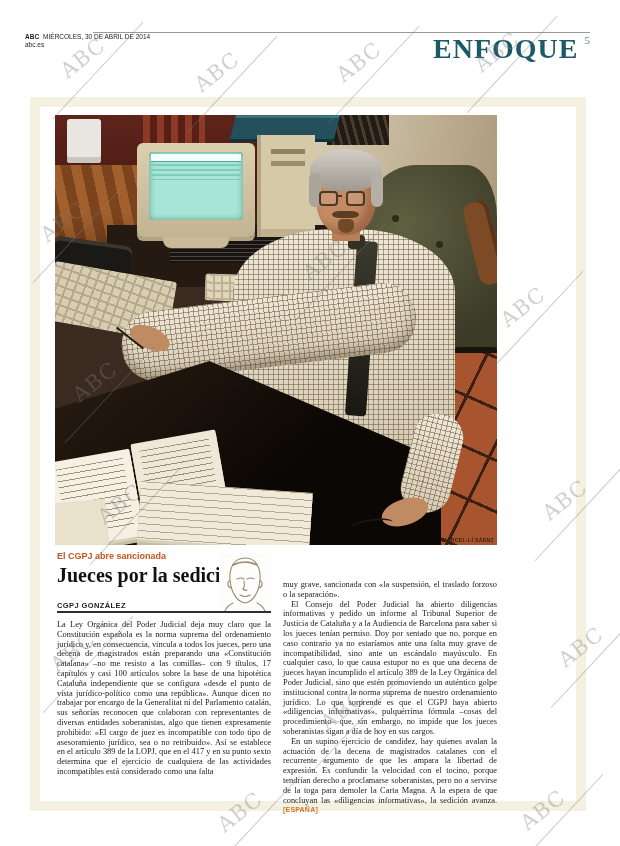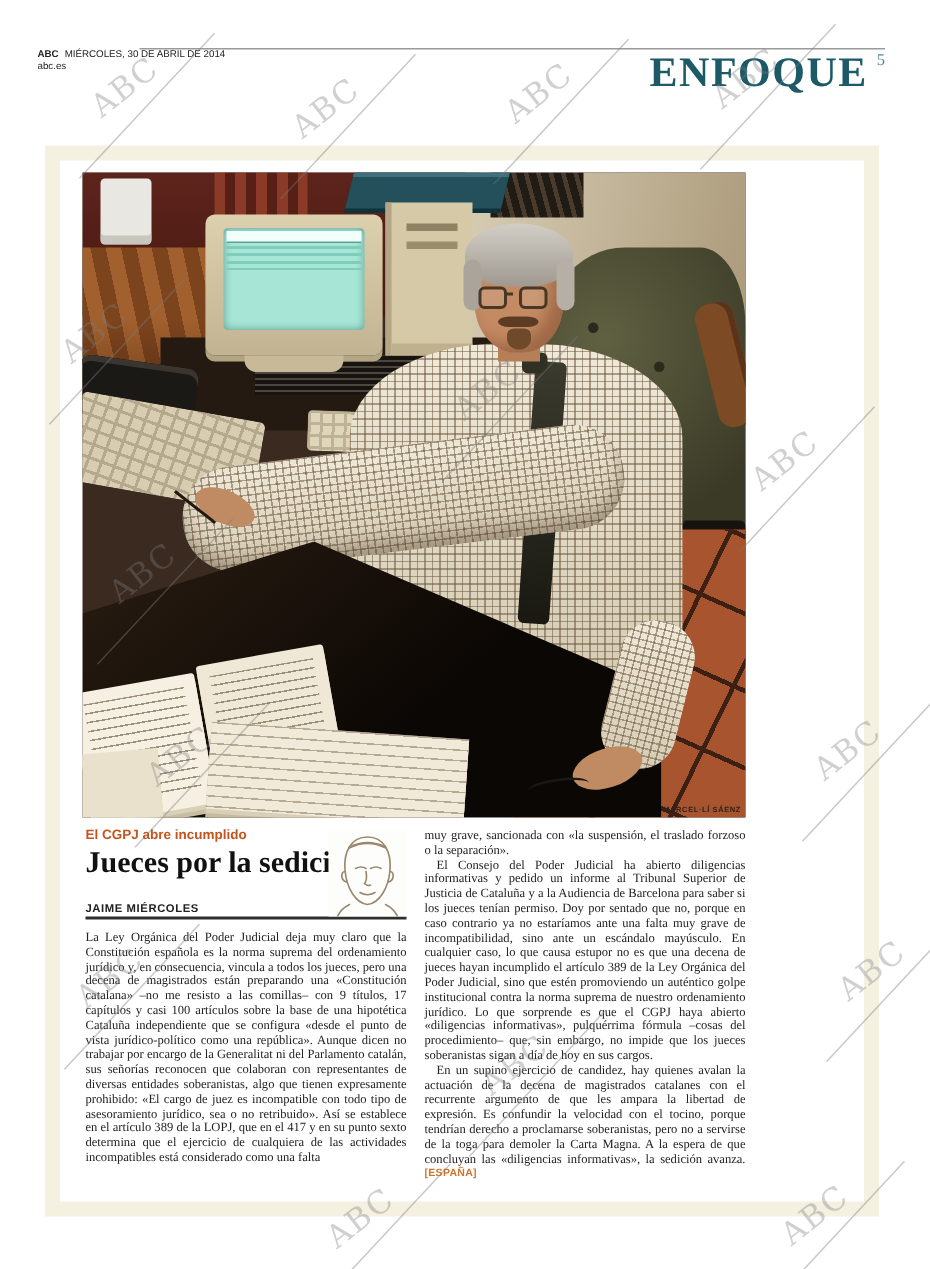--- a/index.html
+++ b/index.html
@@ -140,21 +140,21 @@
   .headline{position:absolute;left:57px;top:564px;width:214px;
       font-family:"Liberation Serif",serif;font-weight:bold;font-size:20px;line-height:22px;
       color:#111;}
   .byline{position:absolute;left:57px;top:601px;font-family:"Liberation Sans",sans-serif;
       font-weight:bold;font-size:7.5px;letter-spacing:.4px;color:#222;}
   .byline-rule{position:absolute;left:57px;top:611px;width:214px;height:2px;background:#2e2e2e;}
   .sketch{position:absolute;left:219px;top:553px;width:52px;height:58px;background:#fdfdfb;}
   .colbody{position:absolute;width:214px;font-family:"Liberation Serif",serif;
       font-size:8.4px;line-height:9.8px;text-align:justify;color:#222;}
   .col1{left:57px;top:620px;}
-  .col2{left:283px;top:552px;}
+  .col2{left:283px;top:580px;}
   .colbody p{margin:0;}
   .colbody p.indent{text-indent:8px;}
   .tag{color:#d0752c;font-family:"Liberation Sans",sans-serif;font-weight:bold;font-size:7px;
       letter-spacing:.2px;}
 
   
   .wm{position:absolute;pointer-events:none;z-index:50;}
   .wm b{display:inline-block;transform:rotate(-38deg);font-weight:normal;
       font-family:"DejaVu Serif",serif;font-size:21px;letter-spacing:1px;
       color:rgba(125,125,125,.36);}
@@ -238,23 +238,23 @@
     </div>
     <div class="ph-papers"></div>
     <div class="ph-papers-sm"></div>
     <div class="ph-forearm checker"></div>
     <div class="ph-hand-r"></div>
     <div class="ph-specs"></div>
     <div class="ph-credit">MARCEL·LÍ SÁENZ</div>
   </div>
 
 
-  <div class="kicker">El CGPJ abre incumplido</div>
+  <div class="kicker">El CGPJ abre sancionada</div>
   <div class="headline">Jueces por la sedición</div>
-  <div class="byline">JAIME MIÉRCOLES</div>
+  <div class="byline">CGPJ GONZÁLEZ</div>
   <div class="byline-rule"></div>
   <div class="sketch">
     <svg width="52" height="58" viewBox="0 0 52 58">
       <g fill="none" stroke="#99886f" stroke-width="1.1" stroke-linecap="round">
         <path d="M26,5 C15,5 10,15 11,27 C12,39 18,49 26,50 C34,49 40,39 41,27 C42,15 37,5 26,5 Z"></path>
         <path d="M11,28 C8,28 8,34 12,35"></path>
         <path d="M41,28 C44,28 44,34 40,35"></path>
         <path d="M18,26 q4,-2 7,0 M28,26 q4,-2 7,0"></path>
         <path d="M25,28 q1,6 -1,8 q2,2 4,1"></path>
         <path d="M21,42 q5,3 10,0"></path>

